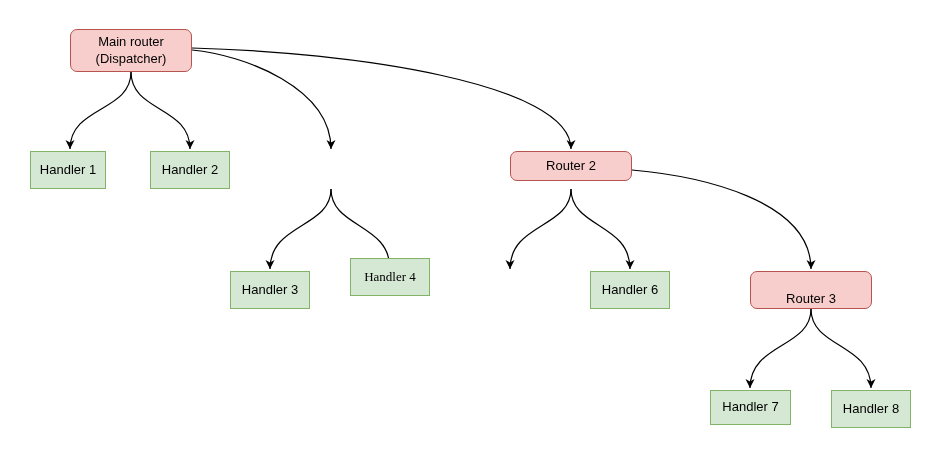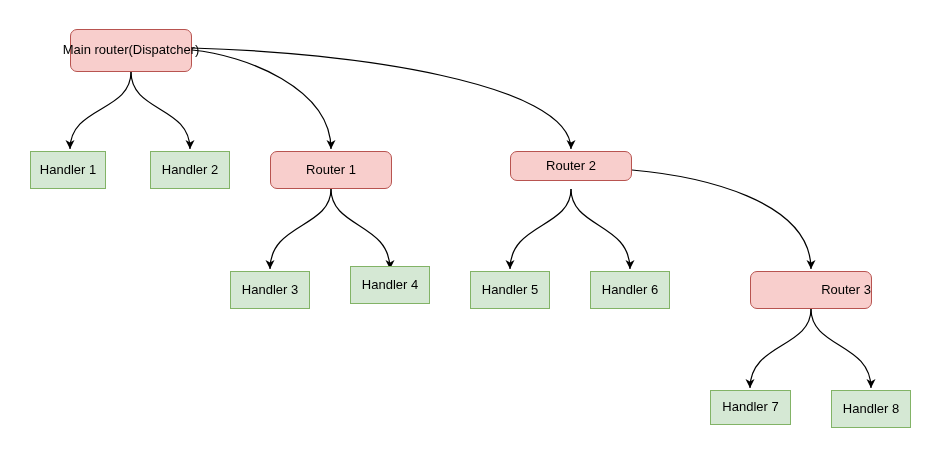--- a/index.html
+++ b/index.html
@@ -26,20 +26,21 @@
     width:941px;height:461px;
   }
   .edge-layer path.edge{
     fill:none;
     stroke:var(--edge-color);
     stroke-width:1.2;
   }
   .node{
     position:absolute;
     display:flex;
+    flex-direction:column;
     align-items:center;
     justify-content:center;
     text-align:center;
     font-size:13px;
     line-height:1.3;
     color:var(--text-color);
     white-space:nowrap;
   }
   .node.router{
     background:var(--router-fill);
@@ -81,39 +82,33 @@
   </div>
 
   <div class="node handler" style="left:30px;top:151px;width:76px;height:38px;">
     <span>Handler 1</span>
   </div>
 
   <div class="node handler" style="left:150px;top:151px;width:80px;height:38px;align-items:center;">
     <span>Handler 2</span>
   </div>
 
-  <div class="node router" style="left:270px;top:151px;width:122px;height:38px;">
-    <span>Router 1</span>
-  </div>
 
   <div class="node router" style="left:510px;top:151px;width:122px;height:30px;">
     <span>Router 2</span>
   </div>
 
   <div class="node handler" style="left:230px;top:271px;width:80px;height:38px;">
     <span>Handler 3</span>
   </div>
 
-  <div class="node handler" style="left:350px;top:266px;width:80px;height:38px;">
+  <div class="node handler" style="left:350px;top:258px;width:80px;height:38px;font-family:Liberation Serif, serif;">
     <span>Handler 4</span>
   </div>
 
-  <div class="node handler" style="left:470px;top:271px;width:80px;height:38px;">
-    <span>Handler 5</span>
-  </div>
 
   <div class="node handler" style="left:590px;top:271px;width:80px;height:38px;">
     <span>Handler 6</span>
   </div>
 
   <div class="node router" style="left:750px;top:271px;width:122px;height:38px;justify-content:flex-end;">
     <span>Router 3</span>
   </div>
 
   <div class="node handler" style="left:710px;top:390px;width:81px;height:35px;">

